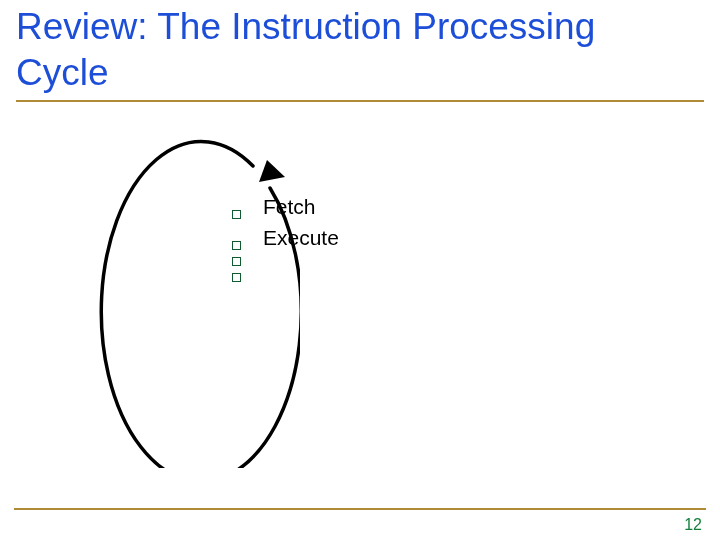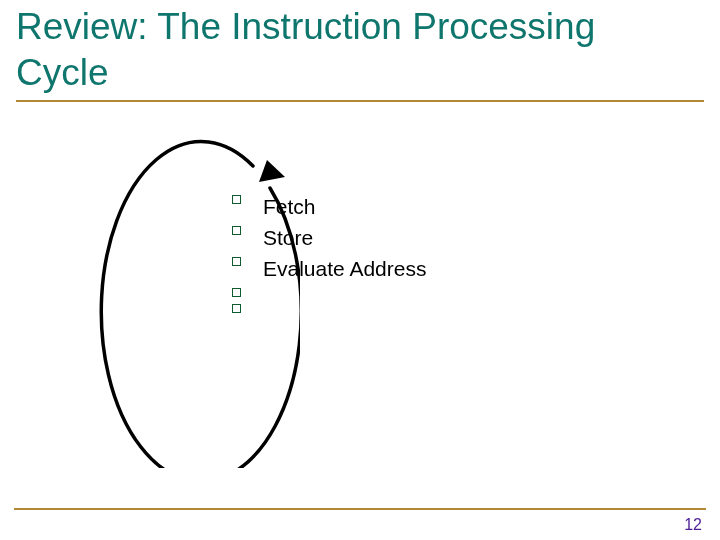--- a/index.html
+++ b/index.html
@@ -9,21 +9,21 @@
     position: relative;
     background: #ffffff;
     font-family: Arial, Helvetica, sans-serif;
     overflow: hidden;
   }
   .title {
     position: absolute;
     left: 16px;
     top: 4px;
     width: 680px;
-    color: #0f766e;
+    color: #1d4ed8;
     font-size: 37px;
     font-weight: 400;
     line-height: 1.25;
   }
   .title-rule {
     position: absolute;
     left: 16px;
     top: 100px;
     width: 688px;
     height: 0;
@@ -37,21 +37,21 @@
     height: 370px;
     pointer-events: none;
   }
   .list {
     position: absolute;
     left: 232px;
     top: 195px;
   }
   .item {
     display: flex;
-    align-items: flex-start;
+    align-items: flex-end;
     margin-bottom: 7px;
   }
   .bullet {
     width: 9px;
     height: 9px;
     border: 1.5px solid #0f5a2f;
     margin-right: 22px;
     flex-shrink: 0;
   }
   .label {
@@ -65,21 +65,21 @@
     bottom: 30px;
     width: 692px;
     height: 0;
     border-top: 2px solid #b08a36;
   }
   .page-num {
     position: absolute;
     right: 18px;
     bottom: 6px;
     font-size: 16px;
-    color: #4c1d95;
+    color: #15803d;
   }
 </style>
 </head>
 <body>
 
 <div class="title">Review: The Instruction Processing Cycle</div>
 <div class="title-rule"></div>
 
 <svg class="cycle-arrow" viewBox="0 0 240 370">
   <path d="M 193 68
@@ -87,25 +87,21 @@
   <polygon points="207,62 225,79 199,84" fill="#000"></polygon>
 </svg>
 
 <div class="list">
   <div class="item">
     <span class="bullet"></span>
     <span class="label">Fetch</span>
   </div>
   <div class="item">
     <span class="bullet"></span>
-    <span class="label">Store</span>
-  </div>
-  <div class="item">
-    <span class="bullet"></span>
-    <span class="label">Evaluate Address</span>
+    <span class="label">Execute</span>
   </div>
   <div class="item">
     <span class="bullet"></span>
   </div>
   <div class="item">
     <span class="bullet"></span>
   </div>
 </div>
 
 <div class="footer-rule"></div>

